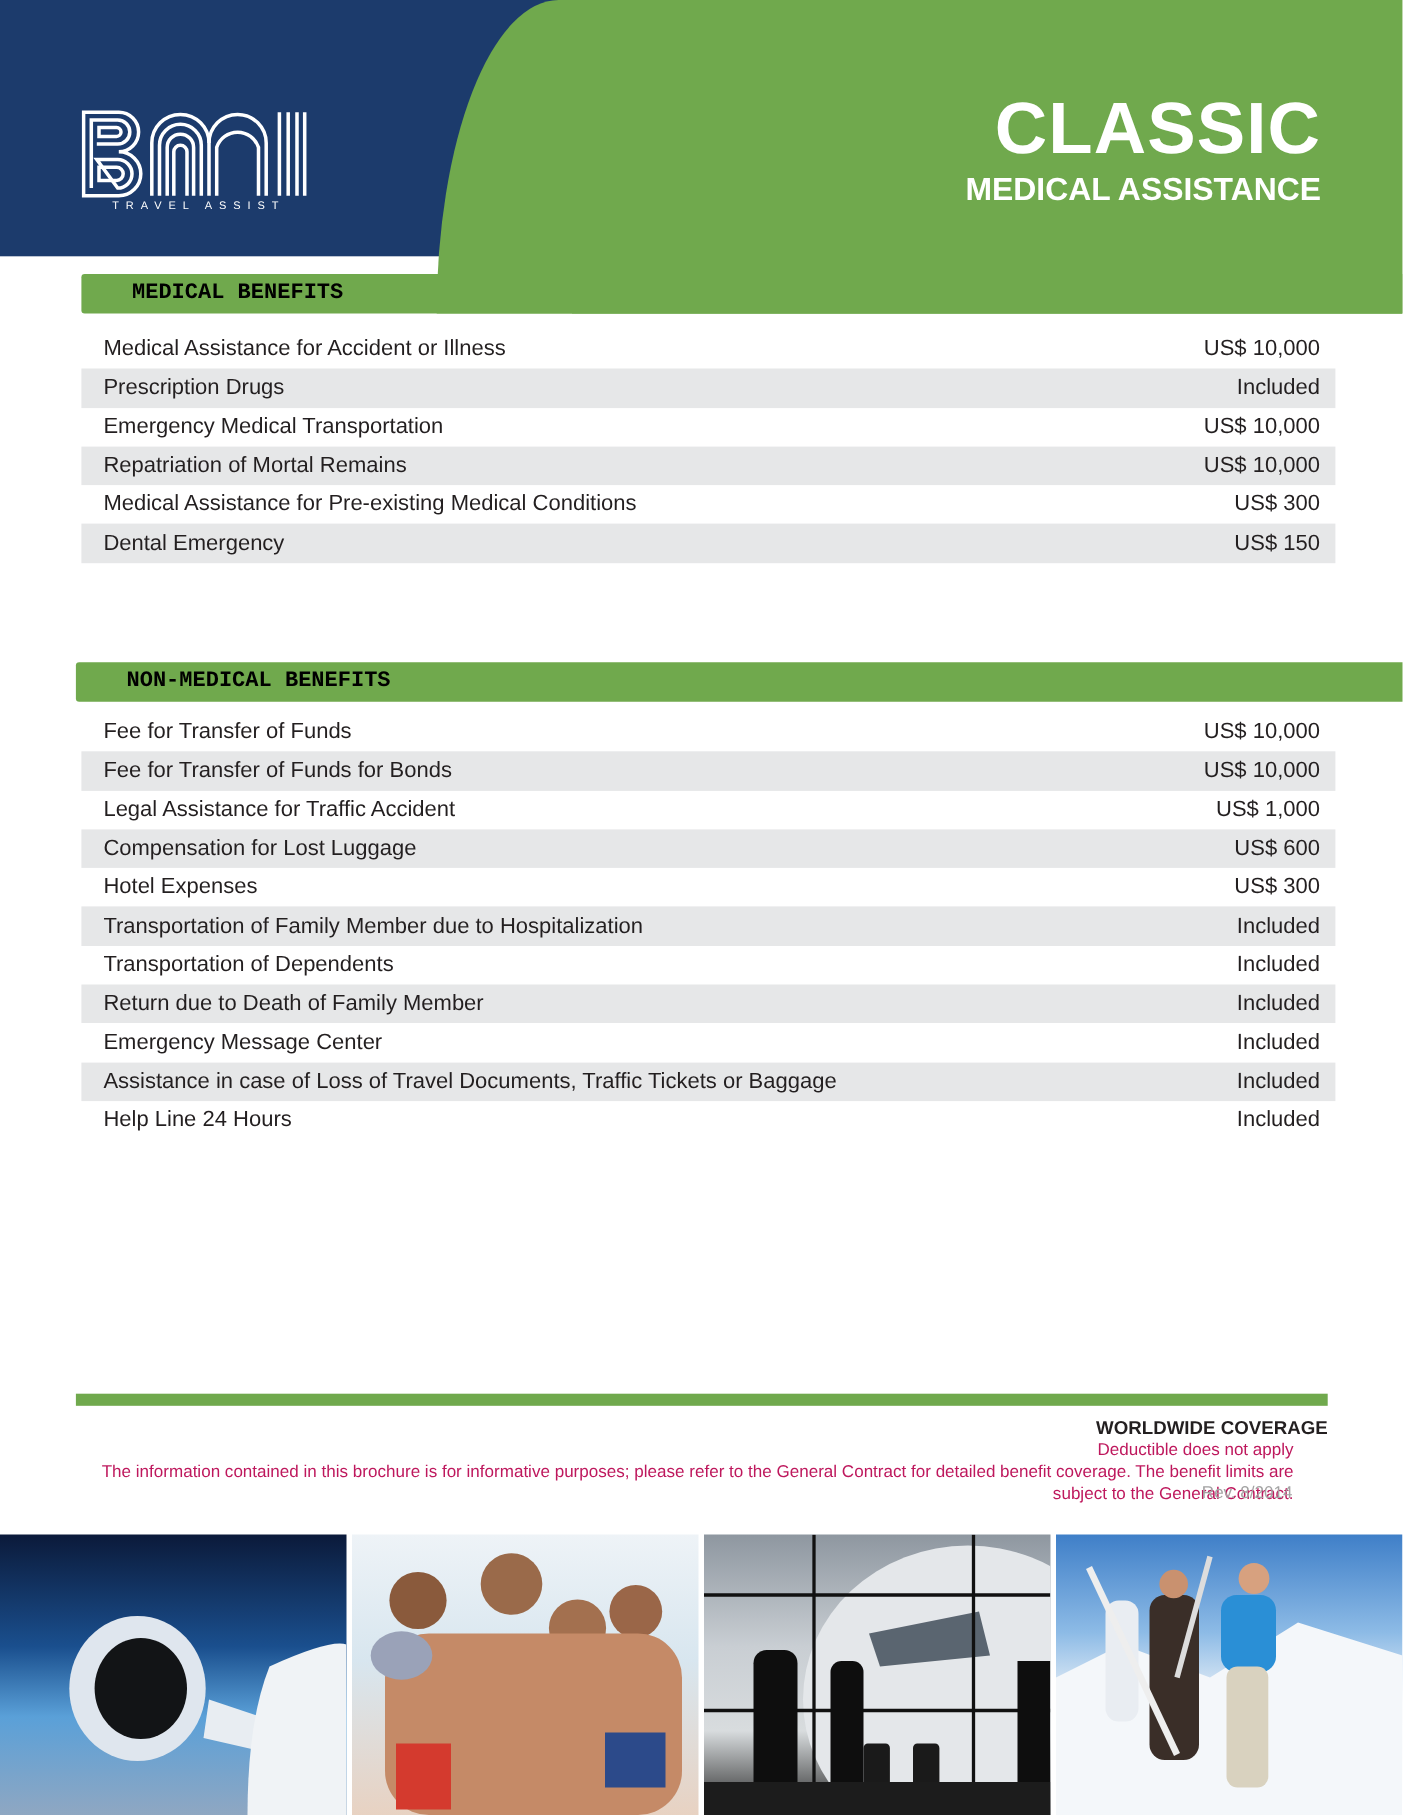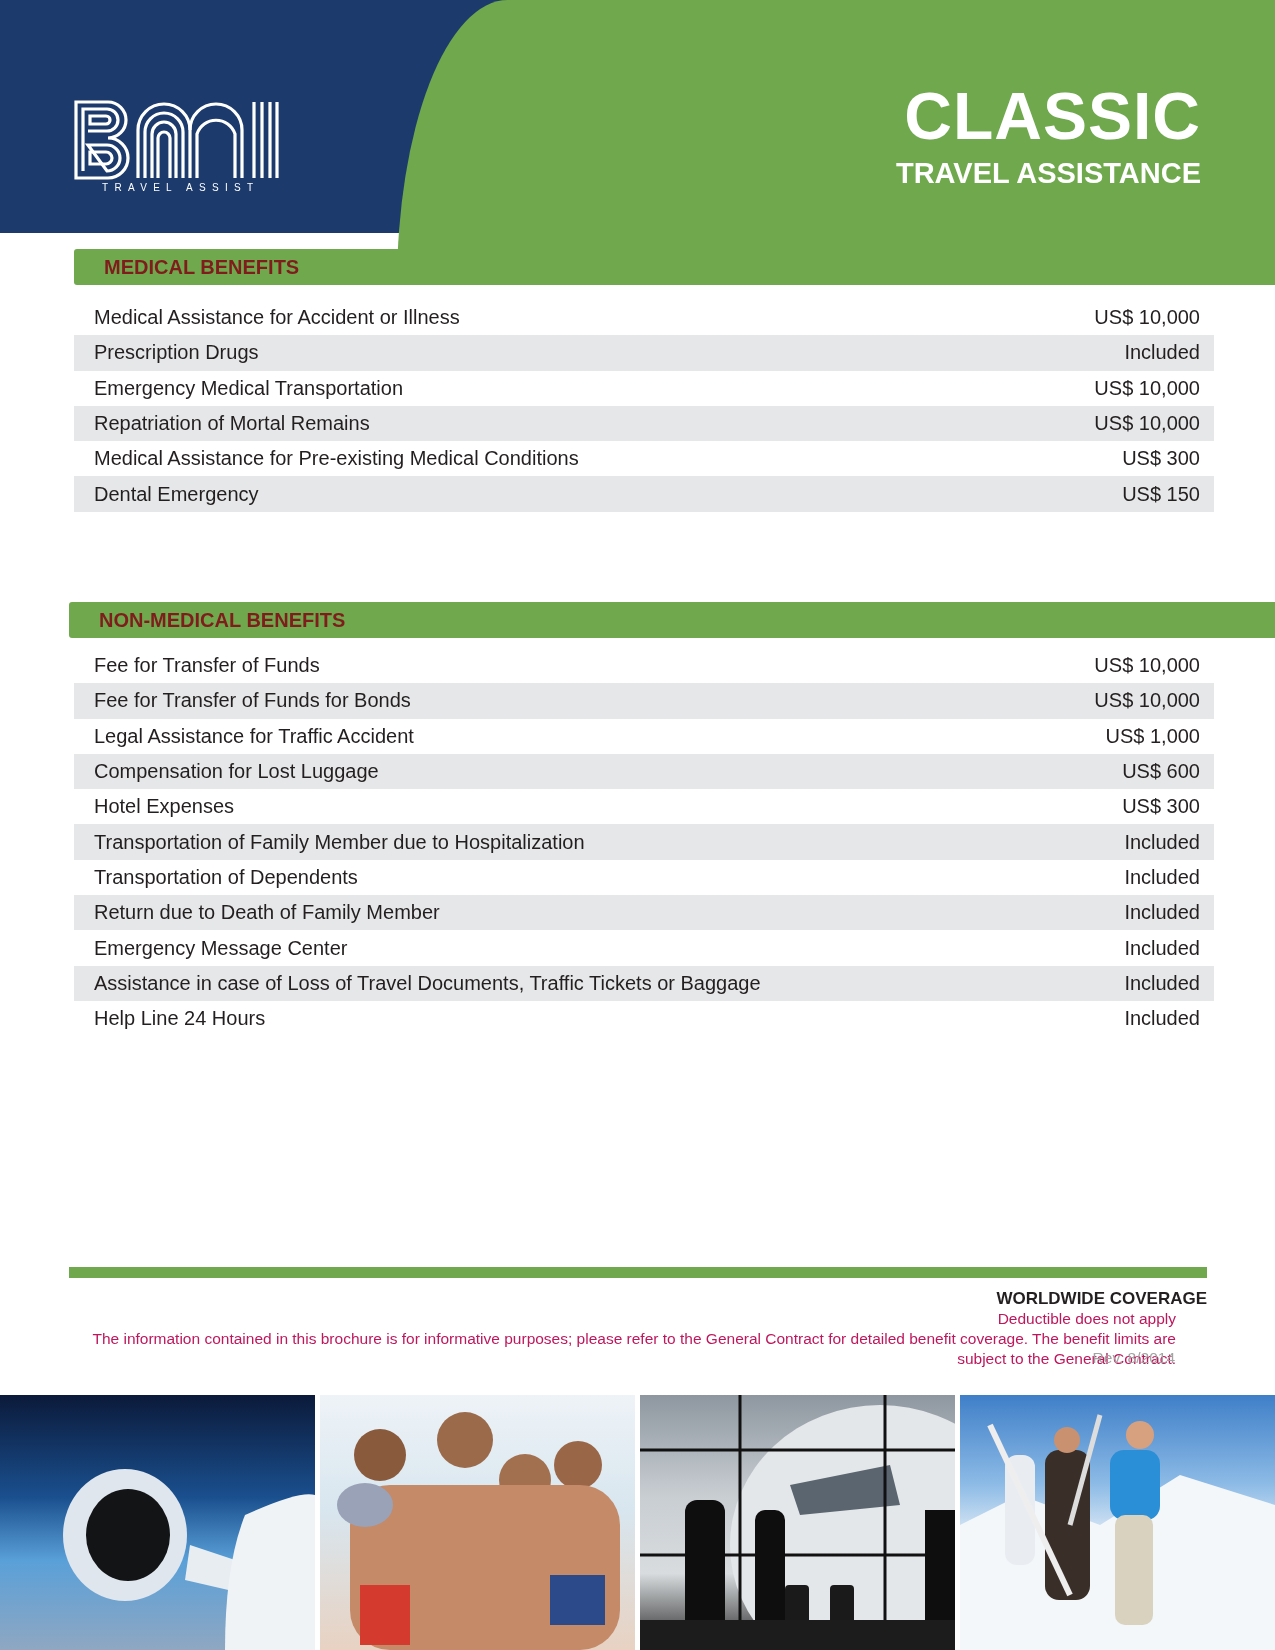--- a/index.html
+++ b/index.html
@@ -8,22 +8,22 @@
   .header-blue { position:absolute; left:0; top:0; width:640px; height:233px; background:#1c3b6c; }
   .header-green { position:absolute; left:397px; top:0; width:878px; height:285px; background:#70a94d;
                   border-top-left-radius:140px 360px; }
   .header-green-fill { position:absolute; left:520px; top:0; width:755px; height:285px; background:#70a94d; }
   .logo { position:absolute; left:74px; top:100px; width:210px; }
   .logo svg { display:block; }
   .logo-sub { color:#fff; font-weight:normal; font-size:10px; letter-spacing:6.3px; margin-top:2px; white-space:nowrap;margin-left:28px; }
   .title { position:absolute; right:74px; top:80px; text-align:right; color:#fff; }
   .title-main { font-size:66px; font-weight:bold; line-height:72px; letter-spacing:1px; }
   .title-sub { font-size:29px; font-weight:bold; line-height:34px; margin-top:4px; }
-  .section-bar { position:absolute; height:36px; background:#70a94d; color:#7f1d1d; font-weight:bold; font-size:20px;
-                 line-height:36px; padding-left:30px; box-sizing:border-box; border-radius:3px 0 0 3px; }
+  .section-bar { position:absolute; height:36px; background:#70a94d; color:#000000; font-weight:bold; font-size:20px;
+                 line-height:36px; padding-left:46px; box-sizing:border-box; border-radius:3px 0 0 3px;font-family:Liberation Mono, monospace; }
   .rows { position:absolute; }
   .row { height:35.3px; display:flex; justify-content:space-between; align-items:center; font-size:20px; box-sizing:border-box;
          padding:0 14px 0 20px; }
   .row.alt { background:#e6e7e8;text-align:right; }
   .green-rule { position:absolute; left:69px; top:1267px; width:1138px; height:11px; background:#70a94d; }
   .coverage { position:absolute; right:68px; top:1289px; font-size:17px; font-weight:bold; color:#231f20; }
   .fine { position:absolute; left:81px; top:1309px; width:1095px; font-size:15.5px; line-height:20px; color:#be185d;text-align:right; }
   .rev { position:absolute; right:100px; top:1349px; font-size:15.5px; color:#a3a3a3; }
   .photos { position:absolute; left:0; top:1395px; width:1275px; height:255px; display:flex; gap:5px; }
   .photo { flex:1; height:255px; position:relative; overflow:hidden; }
@@ -55,21 +55,21 @@
       <path d="M123 78 V34 A20 20 0 0 1 161 34 V78"></path>
 
       <path d="M180 2 V78 M188 2 V78 M196 2 V78 M203 2 V78"></path>
     </g>
   </svg>
   <div class="logo-sub">TRAVEL ASSIST</div>
 </div>
 
 <div class="title">
   <div class="title-main">CLASSIC</div>
-  <div class="title-sub">TRAVEL ASSISTANCE</div>
+  <div class="title-sub">MEDICAL ASSISTANCE</div>
 </div>
 
 <div class="section-bar" style="left:74px; top:249px; width:1201px;">
   <span>MEDICAL BENEFITS</span>
 </div>
 <div class="rows" style="left:74px; top:300px; width:1140px;" id="medical-rows">
     <div class="row">
       <span>Medical Assistance for Accident or Illness</span>
       <span>US$ 10,000</span>
     </div>

